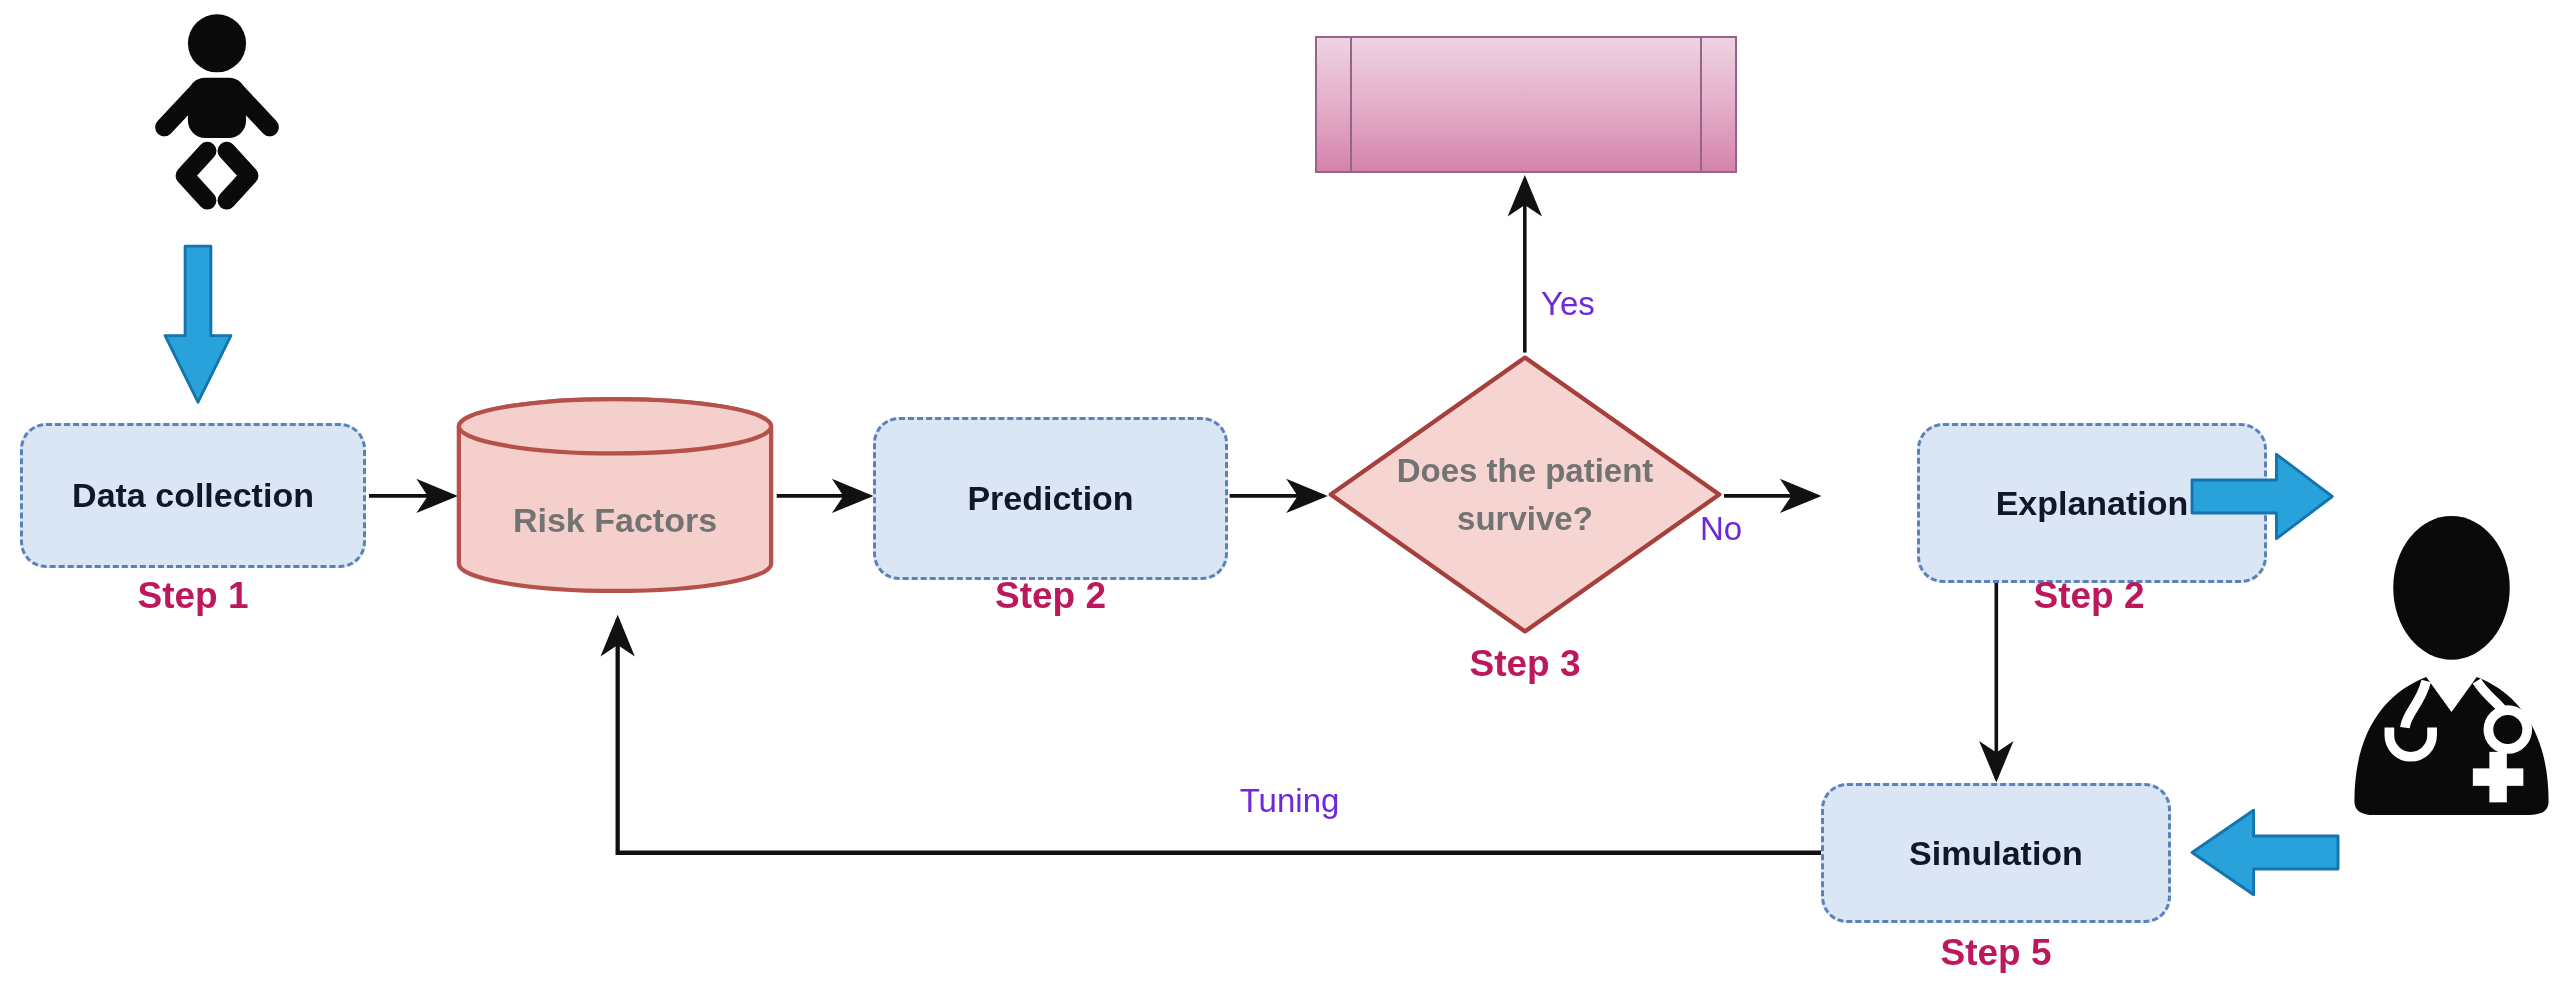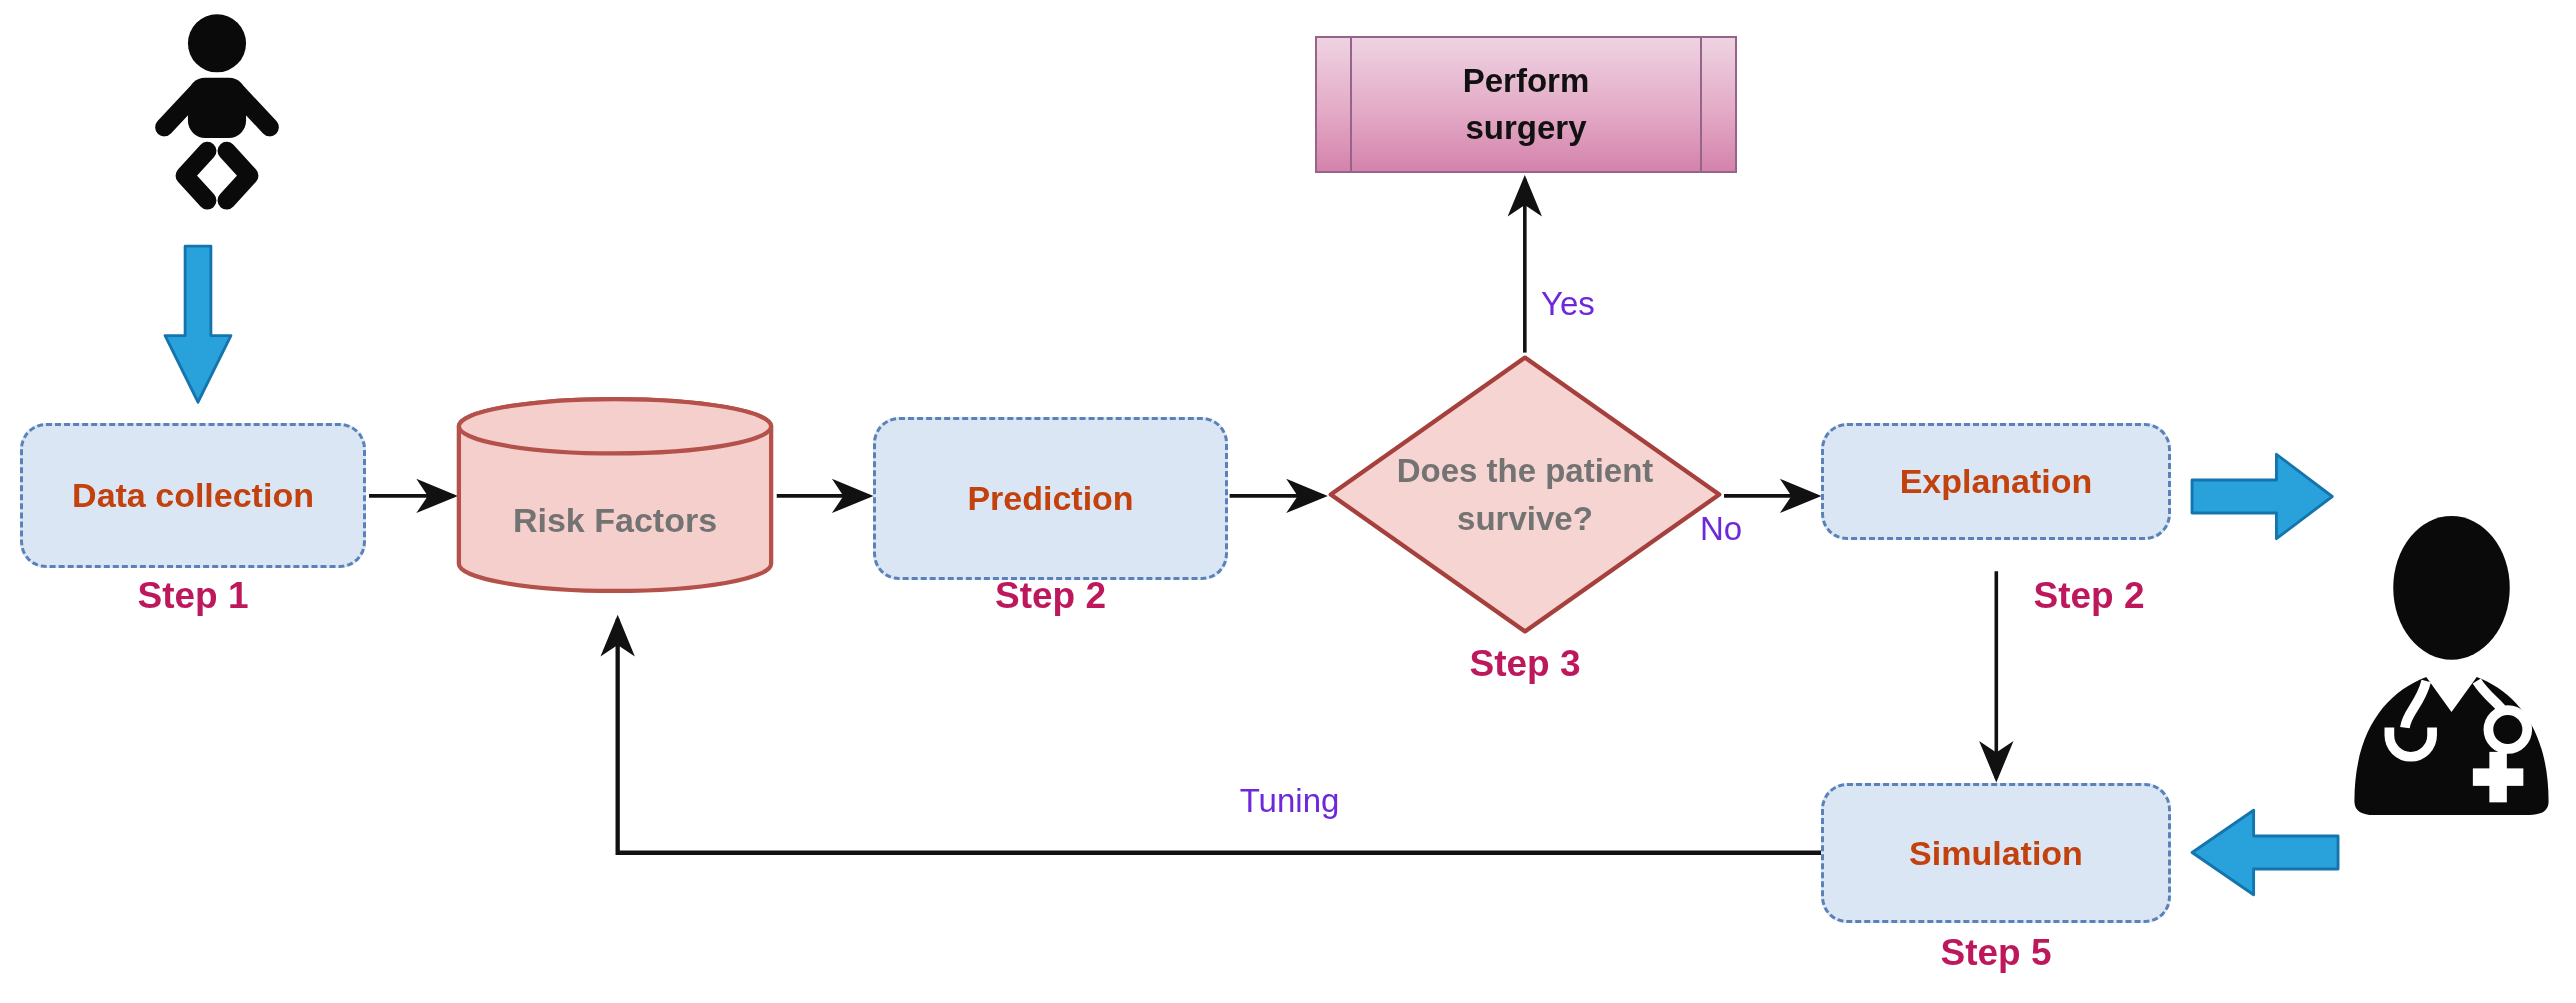--- a/index.html
+++ b/index.html
@@ -14,21 +14,21 @@
   svg{display:block;}
 
   
   .process{
     position:absolute;
     background:#dbe6f5;
     border:3.6px dashed #5b82b8;
     border-radius:26px;
     display:flex;align-items:center;justify-content:center;
     box-sizing:border-box;
-    color:#c2410c;
+    color:#0f172a;
     font-weight:700;
     font-size:34px;
     text-align:center;
   }
 
   .step-label{
     position:absolute;
     color:#be185d;
     font-weight:700;
     font-size:37px;
@@ -122,28 +122,26 @@
   <svg class="abs" style="left:1327px;top:354px" width="396" height="281" viewBox="0 0 552 392">
     <polygon points="276,5 547,196 276,387 5,196" fill="#f6d4d1" stroke="#a5403c" stroke-width="6" stroke-linejoin="round"></polygon>
   </svg>
   <div class="shape-label multiline" style="left:1327px;top:354px;width:396px;height:281px;font-size:33px;line-height:1.45">Does the patient
 survive?</div>
   <div class="step-label" style="left:1327px;top:643px;width:396px">Step 3</div>
 
   <div class="surgery">
     <div class="bar left"></div>
     <div class="bar right"></div>
-    <span class="multiline">Perform
-surgery</span>
   </div>
 
   <div class="edge-label" style="left:1541px;top:285px">Yes</div>
   <div class="edge-label" style="left:1700px;top:510px">No</div>
 
-  <div class="process" style="left:1821px;top:423px;width:350px;height:117px">
+  <div class="process" style="left:1917px;top:423px;width:350px;height:160px">
     <span>Explanation</span>
   </div>
   <div class="step-label" style="left:2006px;top:575px;width:166px">Step 2</div>
 
   <svg class="abs" style="left:2189px;top:450px" width="147" height="93" viewBox="0 0 205 130">
     <polygon points="4,42 122,42 122,6 200,65 122,124 122,88 4,88" fill="#29a2dc" stroke="#1474ad" stroke-width="4" stroke-linejoin="round"></polygon>
   </svg>
 
   <svg class="abs" style="left:2335px;top:514px" width="233" height="301" viewBox="0 0 120 155">
     <ellipse cx="60" cy="38" rx="30" ry="37" fill="#0a0a0a"></ellipse>

